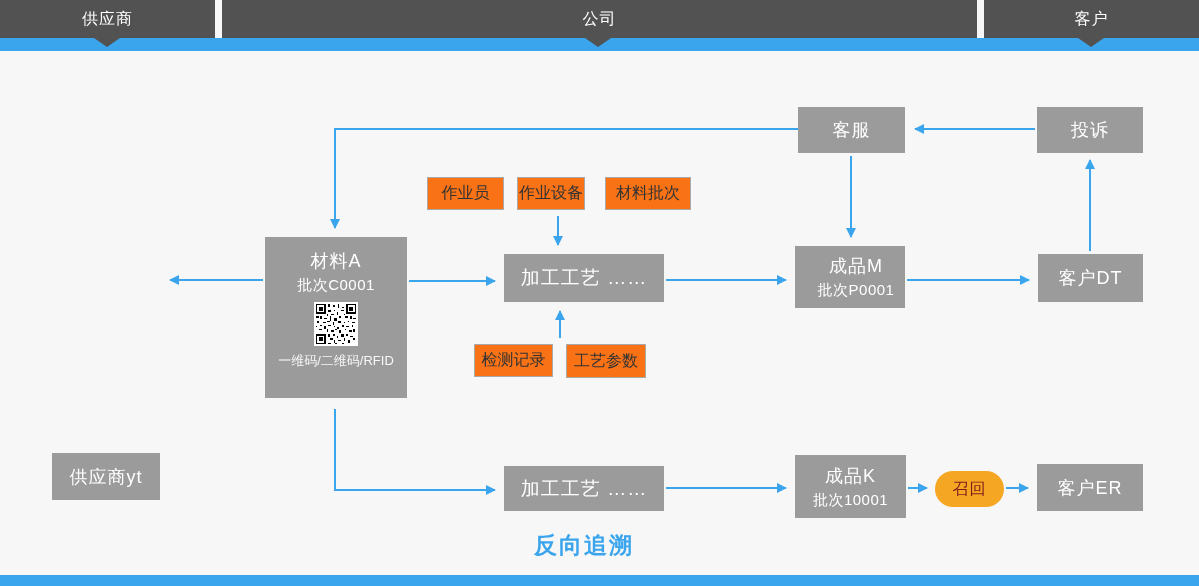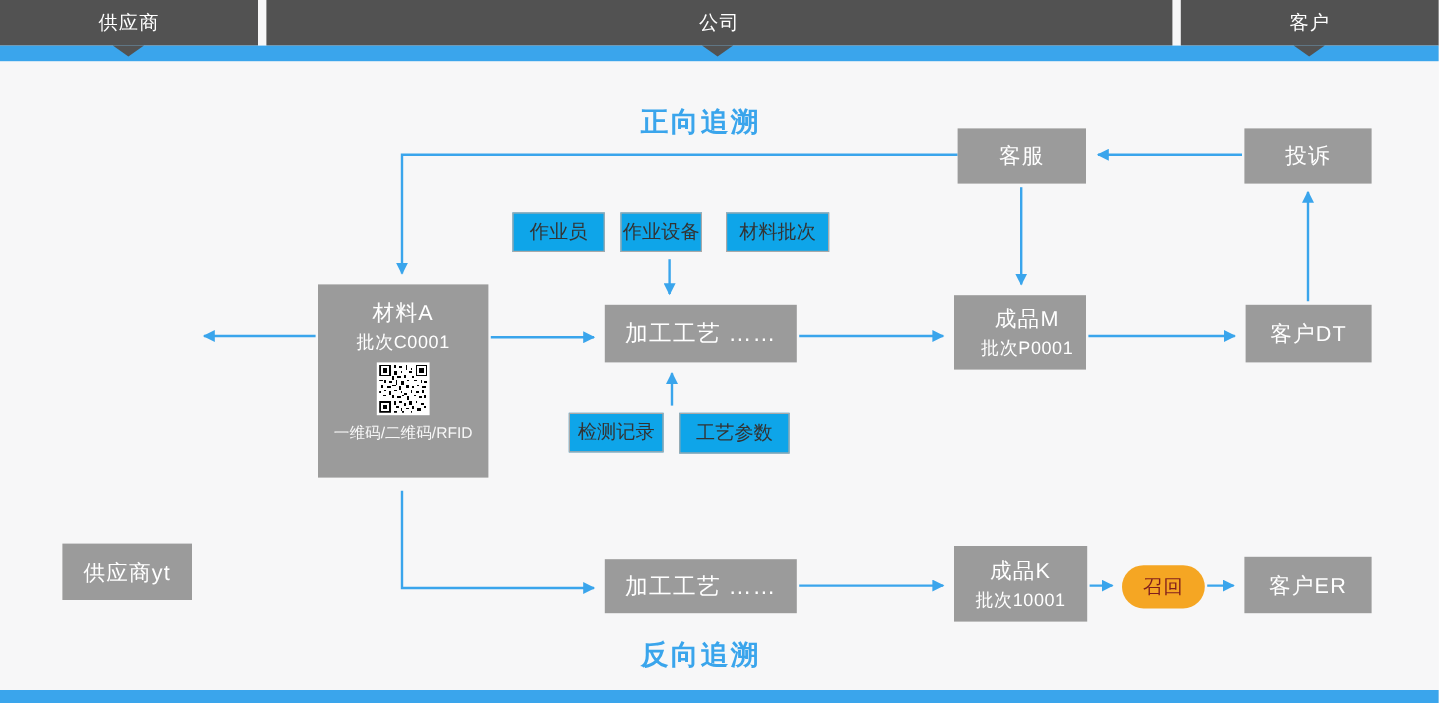--- a/index.html
+++ b/index.html
@@ -34,36 +34,36 @@
   
   .flow-title{position:absolute;width:200px;text-align:center;font-size:23px;font-weight:bold;
     color:var(--accent,#3aa5ec);letter-spacing:2px;}
   .title-forward{left:484px;top:86px;}
   .title-backward{left:484px;top:530px;}
 
   
   .gbox{position:absolute;background:var(--box-gray,#9b9b9b);color:#fff;
     display:flex;flex-direction:column;align-items:center;justify-content:center;
     font-size:18px;letter-spacing:1px;}
-  .wbox{position:absolute;background:#0ea5e9;border:1px solid #a9a9a9;color:#333;
+  .wbox{position:absolute;background:#f97316;border:1px solid #a9a9a9;color:#333;
     display:flex;align-items:center;justify-content:center;font-size:16px;}
   .sub{font-size:15px;margin-top:3px;letter-spacing:0.5px;}
 
   .n-service{left:798px;top:107px;width:107px;height:46px;}
   .n-complaint{left:1037px;top:107px;width:106px;height:46px;}
   .n-operator{left:427px;top:177px;width:77px;height:33px;}
   .n-equipment{left:517px;top:177px;width:68px;height:33px;}
   .n-matbatch{left:605px;top:177px;width:86px;height:33px;}
   .n-material{left:265px;top:237px;width:142px;height:161px;justify-content:flex-start;padding-top:12px;}
   .n-supplier-up{left:52px;top:255px;width:108px;height:46px;}
   .n-process1{left:504px;top:254px;width:160px;height:48px;font-size:19px;}
   .n-product-m{left:795px;top:246px;width:110px;height:62px;padding-left:12px;}
   .n-customer-dt{left:1038px;top:254px;width:105px;height:48px;}
   .n-inspect{left:474px;top:344px;width:79px;height:33px;}
-  .n-params{left:566px;top:344px;width:92px;height:34px;}
+  .n-params{left:566px;top:344px;width:80px;height:34px;}
   .n-supplier-yt{left:52px;top:453px;width:108px;height:47px;}
   .n-process2{left:504px;top:466px;width:160px;height:45px;font-size:19px;}
   .n-product-k{left:795px;top:455px;width:111px;height:63px;}
   .n-recall{position:absolute;left:935px;top:471px;width:69px;height:36px;border-radius:18px;
     background:var(--recall-orange,#f5a623);color:#7f1d1d;font-size:16px;
     display:flex;align-items:center;justify-content:center;letter-spacing:1px;}
   .n-customer-er{left:1037px;top:464px;width:106px;height:47px;}
 
   .qr{margin-top:7px;width:44px;height:44px;background:#fff;padding:2px;}
   .qr svg{display:block;width:40px;height:40px;}
@@ -108,21 +108,20 @@
     <line class="arrow" x1="666" y1="280" x2="786" y2="280" marker-end="url(#ah)"></line>
     <line class="arrow" x1="907" y1="280" x2="1029" y2="280" marker-end="url(#ah)"></line>
     <line class="arrow" x1="558" y1="216" x2="558" y2="245" marker-end="url(#ah)"></line>
     <line class="arrow" x1="560" y1="338" x2="560" y2="311" marker-end="url(#ah)"></line>
     <polyline class="arrow" points="335,409 335,490 495,490" marker-end="url(#ah)"></polyline>
     <line class="arrow" x1="666" y1="488" x2="786" y2="488" marker-end="url(#ah)"></line>
     <line class="arrow" x1="908" y1="488" x2="927" y2="488" marker-end="url(#ah)"></line>
     <line class="arrow" x1="1006" y1="488" x2="1028" y2="488" marker-end="url(#ah)"></line>
   </svg>
 
-  <div class="flow-title title-forward">正向追溯</div>
   <div class="flow-title title-backward">反向追溯</div>
 
   <div class="gbox n-service">
     <span>客服</span>
   </div>
   <div class="gbox n-complaint">
     <span>投诉</span>
   </div>
 
   <div class="wbox n-operator">

